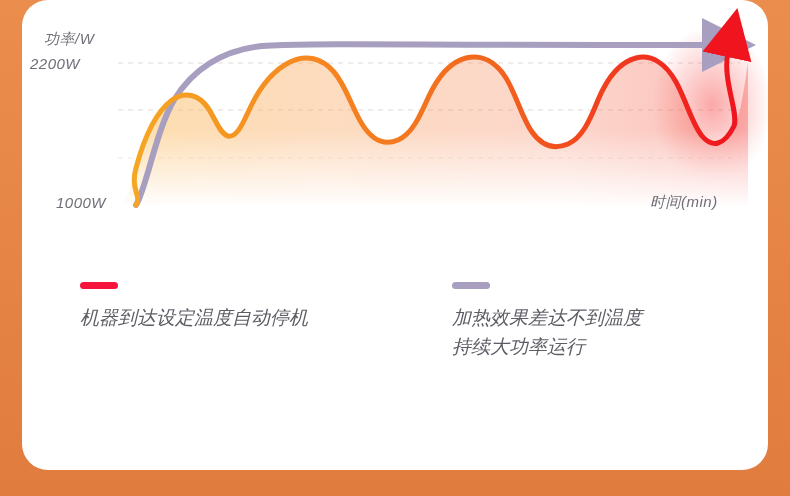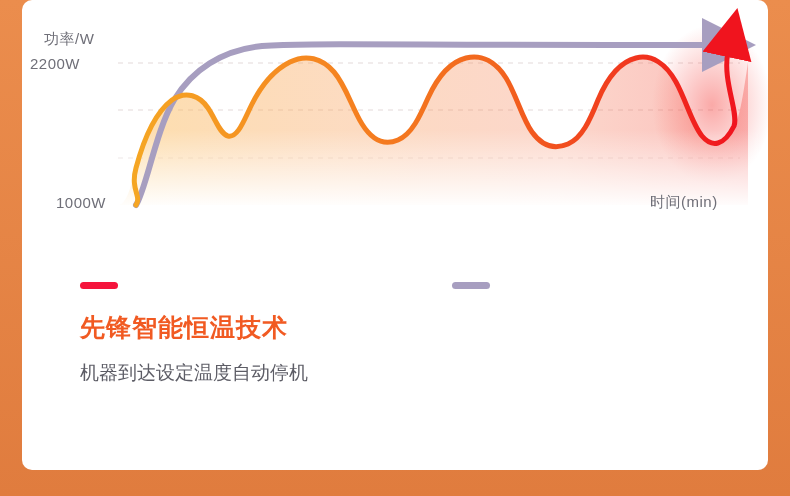--- a/index.html
+++ b/index.html
@@ -11,21 +11,22 @@
   }
   
   #frame{
     position:absolute;left:0;top:0;width:790px;height:496px;
     background:#e8874a;
     background:linear-gradient(180deg,#eb8d4d 0%,#e07c3e 100%);
   }
   #card{
     position:absolute;left:22px;top:0px;width:746px;height:470px;
     background:#ffffff;
-    border-radius:10px;
+    border-radius:26px;
+    font-style:italic;
   }
   
   #chart{
     position:absolute;left:0px;top:0px;width:746px;height:248px;
     overflow:hidden;
   }
   #chart svg{position:absolute;left:0;top:0;}
   .axis-label{
     position:absolute;
     color:#6f6f78;
@@ -161,24 +162,27 @@
       </svg>
 
       <div class="axis-label" id="lbl-power">功率/W</div>
       <div class="axis-label" id="lbl-2200">2200W</div>
       <div class="axis-label" id="lbl-1000">1000W</div>
       <div class="axis-label" id="lbl-time">时间(min)</div>
     </div>
 
     <div class="col" id="col-left">
       <div class="bar red"></div>
-      <div class="head">先锋智能恒温技术</div>
       <div class="desc">
         <div>机器到达设定温度自动停机</div>
       </div>
     </div>
 
     <div class="col" id="col-right">
       <div class="bar purple"></div>
+      <div class="desc">
+        <div>加热效果差达不到温度</div>
+        <div>持续大功率运行</div>
+      </div>
     </div>
 
   </div>
 </div>
 
 </body></html>

